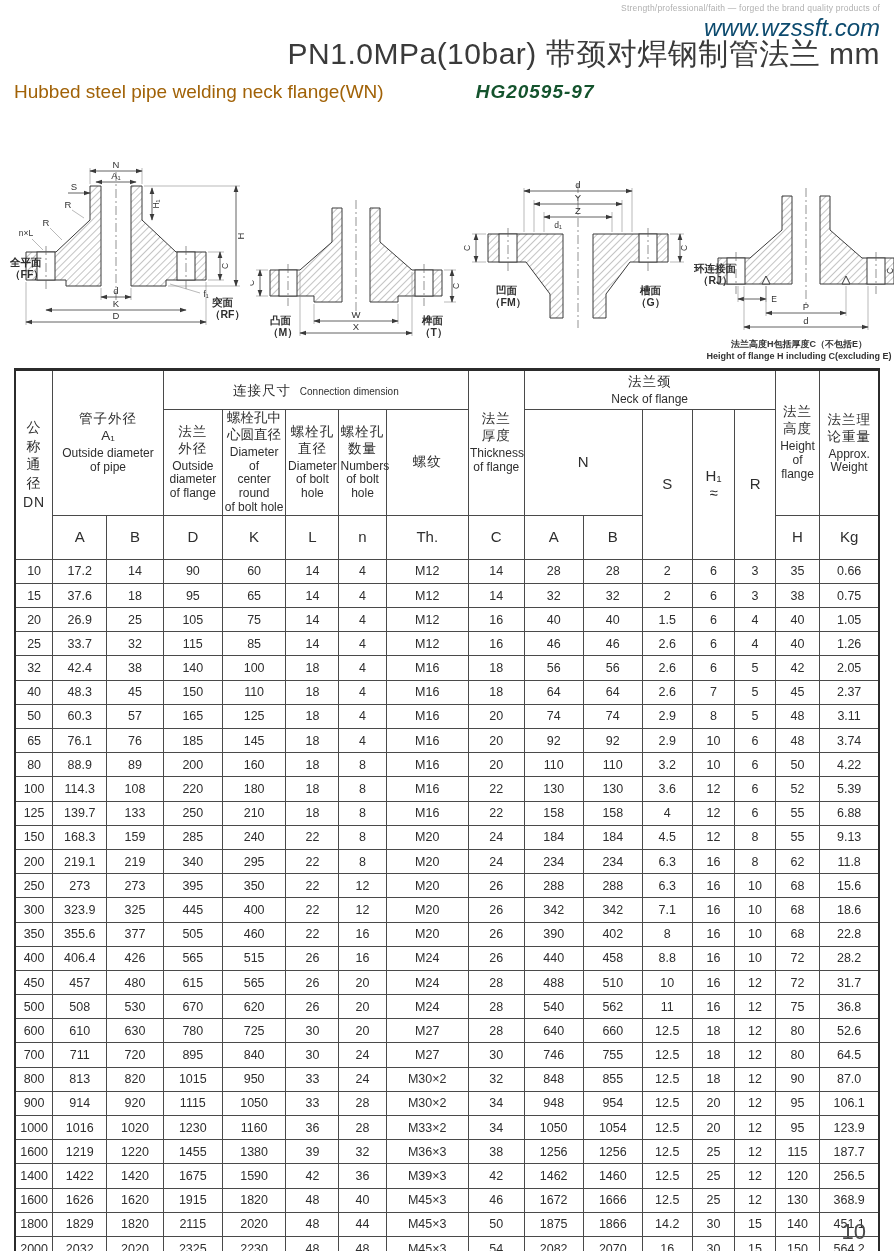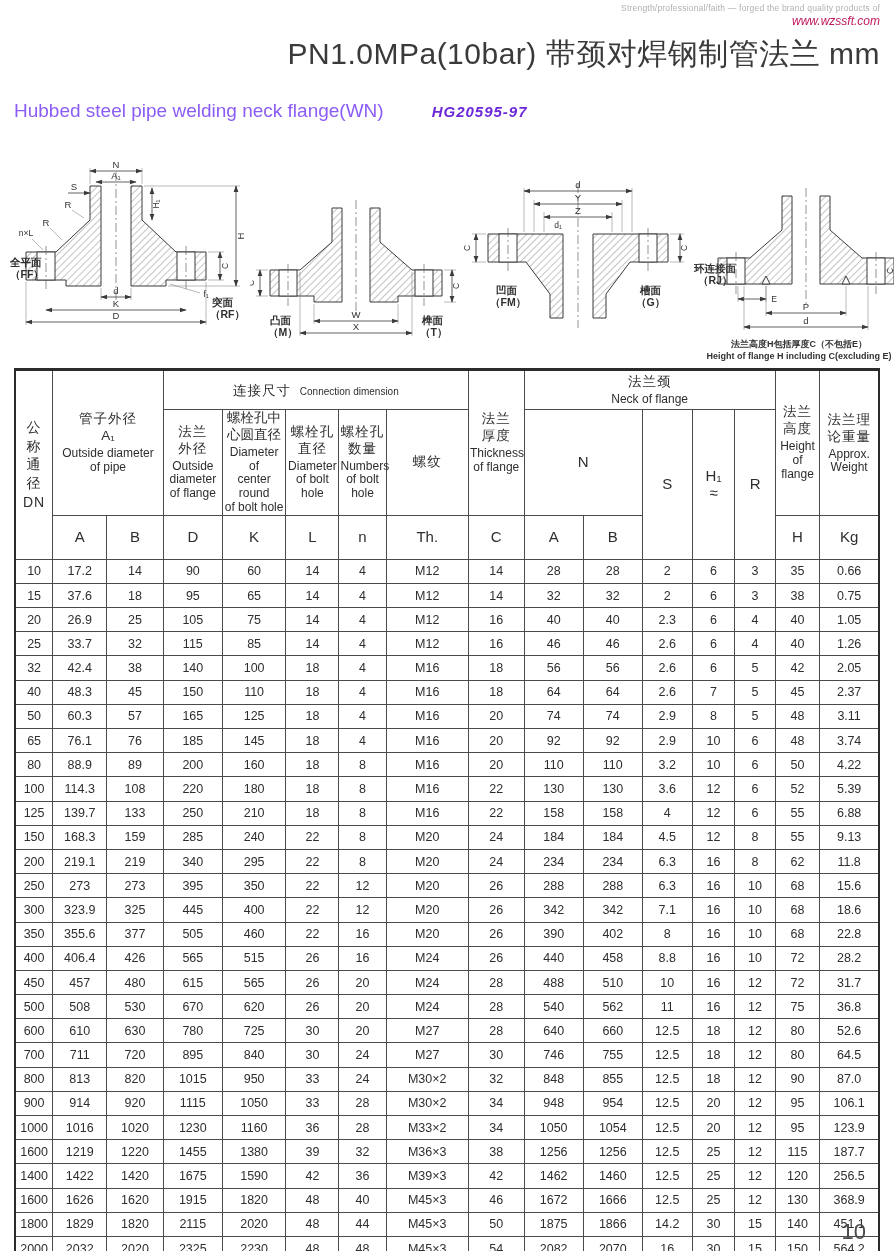--- a/index.html
+++ b/index.html
@@ -7,27 +7,27 @@
     width:894px; height:1251px; position:relative;
     font-family:"Liberation Sans", sans-serif; color:#222;
     overflow:hidden;
   }
   .tagline {
     position:absolute; top:3px; right:14px;
     font-size:8.5px; color:#b0b0b0; letter-spacing:.2px;
   }
   .website {
     position:absolute; top:14px; right:14px;
-    font-size:12px; font-style:italic; color:#be185d;
+    font-size:24px; font-style:italic; color:#0c4a6e;
   }
   .titleblock { padding:34px 14px 0 14px; }
   .title-cn { font-size:30px; font-weight:400; color:#3a3a3a; letter-spacing:.5px;text-align:right; }
   .subtitle-row { display:flex; align-items:baseline; margin-top:6px; }
-  .subtitle-en { font-size:19px; color:#8b5cf6;margin-top:19px; }
-  .standard { font-size:15px; font-weight:bold; font-style:italic; color:#6d28d9; margin-left:48px; letter-spacing:1px; }
+  .subtitle-en { font-size:19px; color:#a16207; }
+  .standard { font-size:19px; font-weight:bold; font-style:italic; color:#14532d; margin-left:92px; letter-spacing:1px; }
 
   .drawings {
     position:absolute; left:10px; top:160px; width:874px; height:192px;
     display:flex; justify-content:space-between; align-items:flex-start;
   }
   .drawing { position:relative; }
   .note { text-align:center; font-size:9px; font-weight:bold; color:#333; line-height:1.35; margin-top:-2px; }
 
   svg text { font-family:"Liberation Sans", sans-serif; }
   .dt { font-size:9.5px; fill:#333; text-anchor:middle; }
@@ -425,21 +425,21 @@
           <td>26.9</td>
           <td>25</td>
           <td>105</td>
           <td>75</td>
           <td>14</td>
           <td>4</td>
           <td>M12</td>
           <td>16</td>
           <td>40</td>
           <td>40</td>
-          <td>2.3</td>
+          <td>1.5</td>
           <td>6</td>
           <td>4</td>
           <td>40</td>
           <td>1.05</td>
         </tr>
         <tr>
           <td>25</td>
           <td>33.7</td>
           <td>32</td>
           <td>115</td>

